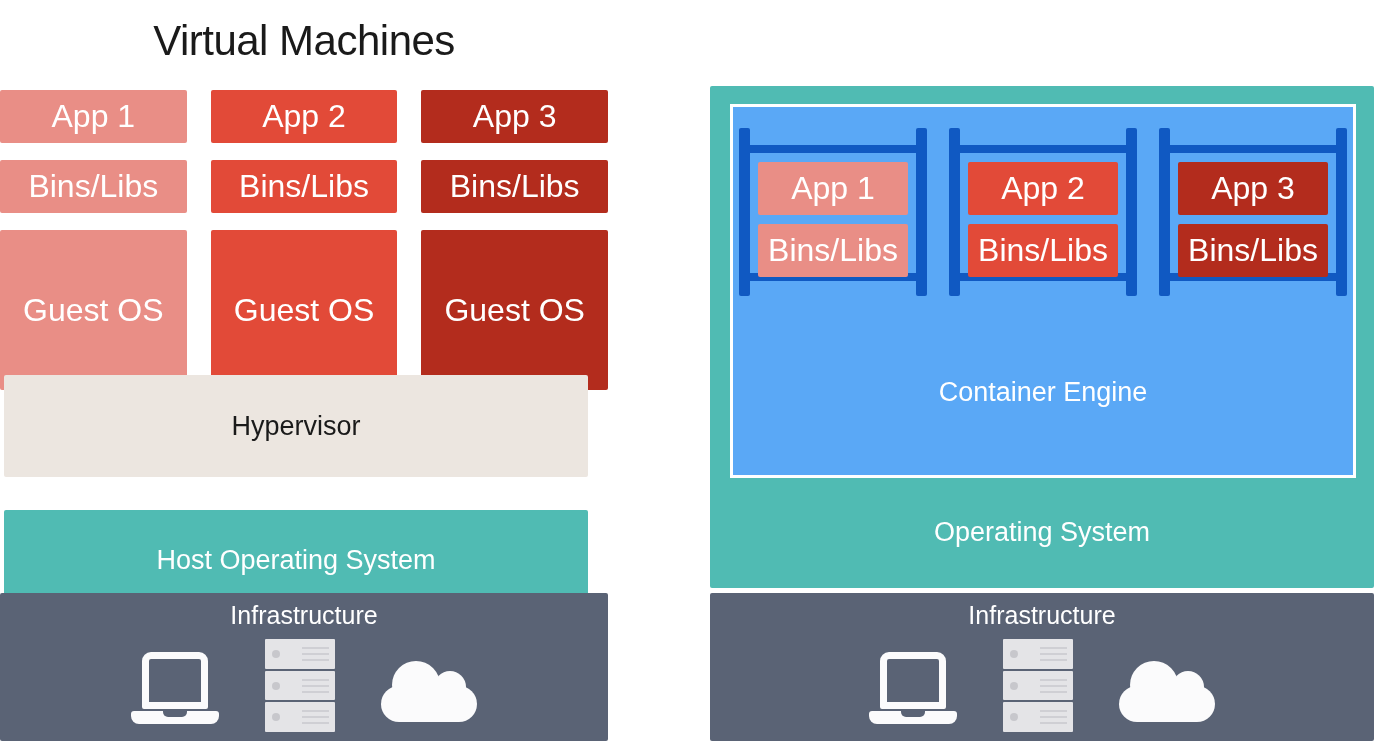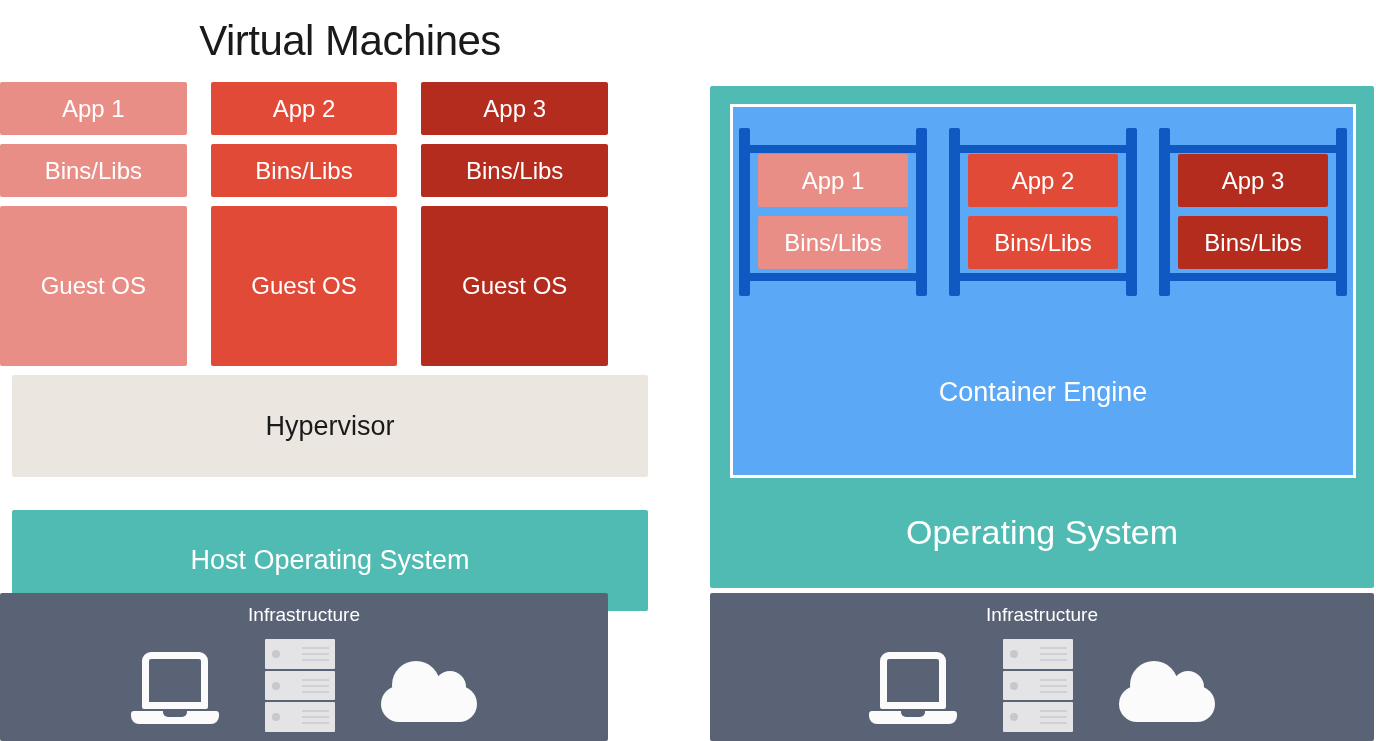--- a/index.html
+++ b/index.html
@@ -5,58 +5,57 @@
   html,body{margin:0;padding:0;background:#ffffff;}
   #canvas{
     position:relative;width:1376px;height:741px;overflow:hidden;
     background:var(--paper,#fff);
     font-family:"Liberation Sans", sans-serif;
   }
   .panel-title{
     position:absolute;top:16px;height:50px;line-height:50px;
     text-align:center;font-size:42px;color:var(--ink,#1a1a1a);
     letter-spacing:-0.5px;
-    margin-left:46px;
   }
   #vm-title{left:0;width:608px;}
   #ct-title{left:710px;width:664px;}
 
   
   #vm-stacks{
     position:absolute;left:0;top:82px;width:608px;
     display:flex;gap:24px;
   }
   .vm-col{flex:1;display:flex;flex-direction:column;gap:9px;}
   .cell{
     display:flex;align-items:center;justify-content:center;
-    color:#fff;font-size:24px;border-radius:2px;
+    color:#fff;font-size:32px;border-radius:2px;margin-top:8px;
   }
   .cell.app,.cell.bins{height:53px;}
   .cell.guest{height:160px;}
   .tone1 .cell{background:var(--salmon,#E98E86);}
   .tone2 .cell{background:var(--red,#E24A38);}
   .tone3 .cell{background:var(--darkred,#B32C1D);}
 
   .wide-bar{
-    position:absolute;left:12px;width:636px;border-radius:2px;
+    position:absolute;left:4px;width:584px;border-radius:2px;
     display:flex;align-items:center;justify-content:center;
     font-size:27px;
   }
   #hypervisor{top:375px;height:102px;background:var(--beige,#ECE6E0);color:var(--ink,#1a1a1a);}
   #host-os{top:486px;height:101px;background:var(--teal,#50BBB3);color:#fff;margin-top:24px;}
 
   
   .infra{
     position:absolute;top:593px;height:148px;background:var(--slate,#5A6375);
     border-radius:2px;color:#fff;
     display:flex;flex-direction:column;align-items:center;
   }
   #infra-left{left:0;width:608px;}
   #infra-right{left:710px;width:664px;}
-  .infra-label{margin-top:6px;font-size:19px;line-height:32px;}
+  .infra-label{margin-top:6px;font-size:25px;line-height:32px;}
   .icon-row{
     margin-top:6px;display:flex;align-items:flex-end;gap:46px;height:96px;
   }
   
   .laptop{position:relative;width:88px;height:72px;margin-bottom:9px;}
   .laptop .screen{
     position:absolute;left:11px;right:11px;top:0;height:57px;
     border:7px solid #fbfbfc;border-radius:9px 9px 2px 2px;box-sizing:border-box;
   }
   .laptop .base{
@@ -118,21 +117,21 @@
   .frame .rail.bottom{bottom:15px;}
   .frame .cell{position:absolute;left:19px;right:19px;height:53px;}
   .frame .cell.app{top:26px;}
   .frame .cell.bins{top:88px;}
   #engine-label{
     position:absolute;left:0;right:0;top:268px;height:34px;line-height:34px;
     text-align:center;color:#fff;font-size:27px;
   }
   #ct-os-label{
     position:absolute;left:0;right:0;top:428px;height:36px;line-height:36px;
-    text-align:center;color:#fff;font-size:34px;
+    text-align:center;color:#fff;font-size:27px;
   }
 </style>
 </head>
 <body>
 
 <div id="canvas">
 
   <div id="vm-title" class="panel-title">Virtual Machines</div>
 
   <div id="vm-stacks">

